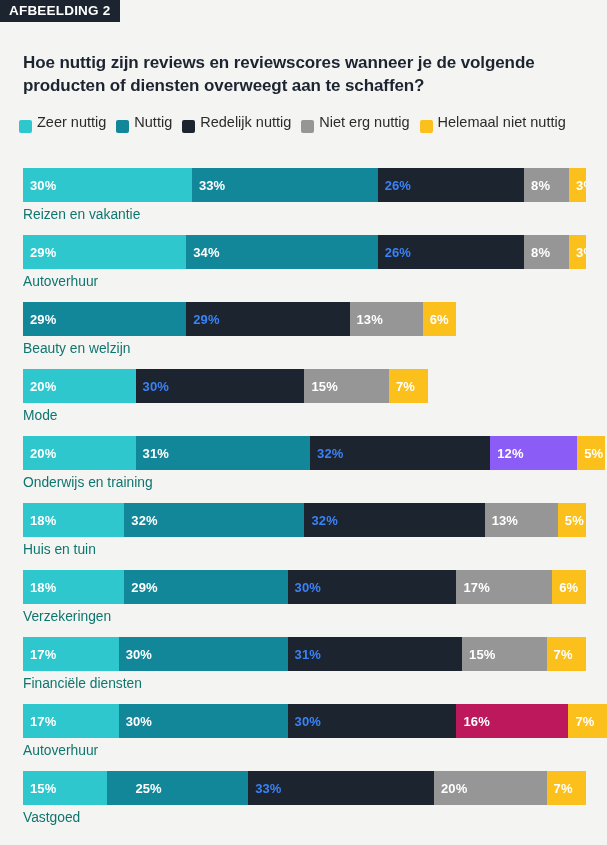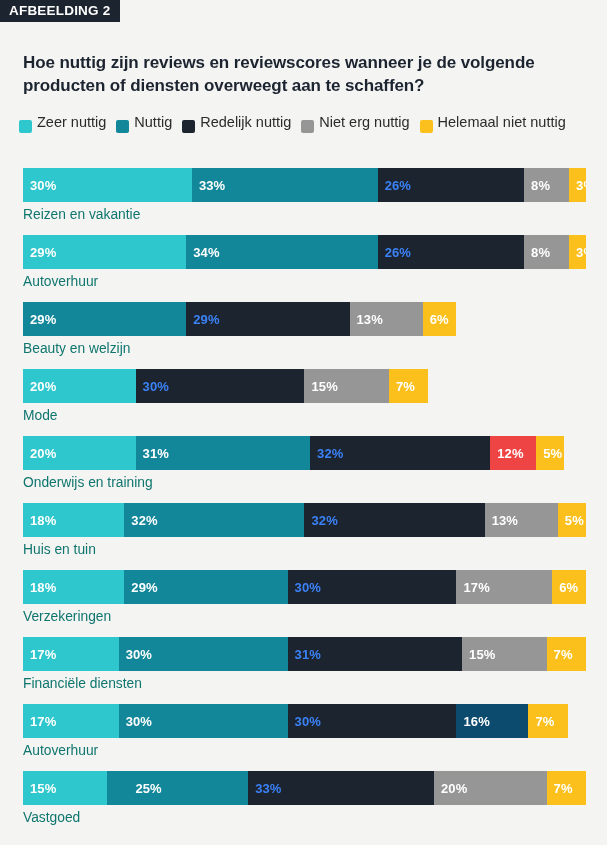--- a/index.html
+++ b/index.html
@@ -228,21 +228,21 @@
       <div class="bar">
         <div class="segment" style="background: rgb(46, 199, 205); width: 112.6px;">
           <span class="segment-value">20%</span>
         </div>
         <div class="segment" style="background: rgb(19, 135, 154); width: 174.53px;">
           <span class="segment-value">31%</span>
         </div>
         <div class="segment seg-dark" style="background: rgb(28, 36, 48); width: 180.16px;">
           <span class="segment-value">32%</span>
         </div>
-        <div class="segment" style="background: #ef4444; width: 46px;">
+        <div class="segment" style="background: #8b5cf6; width: 87px;">
           <span class="segment-value">12%</span>
         </div>
         <div class="segment" style="background: rgb(251, 192, 28); width: 28.15px;">
           <span class="segment-value">5%</span>
         </div>
       </div>
       <div class="row-label">Onderwijs en training</div>
     </div>
     <div class="chart-row">
       <div class="bar">
@@ -308,21 +308,21 @@
       <div class="bar">
         <div class="segment" style="background: rgb(46, 199, 205); width: 95.71px;">
           <span class="segment-value">17%</span>
         </div>
         <div class="segment" style="background: rgb(19, 135, 154); width: 168.9px;">
           <span class="segment-value">30%</span>
         </div>
         <div class="segment seg-dark" style="background: rgb(28, 36, 48); width: 168.9px;">
           <span class="segment-value">30%</span>
         </div>
-        <div class="segment" style="background: #0c4a6e; width: 72px;">
+        <div class="segment" style="background: #be185d; width: 112px;">
           <span class="segment-value">16%</span>
         </div>
         <div class="segment" style="background: rgb(251, 192, 28); width: 39.41px;">
           <span class="segment-value">7%</span>
         </div>
       </div>
       <div class="row-label">Autoverhuur</div>
     </div>
     <div class="chart-row">
       <div class="bar">

